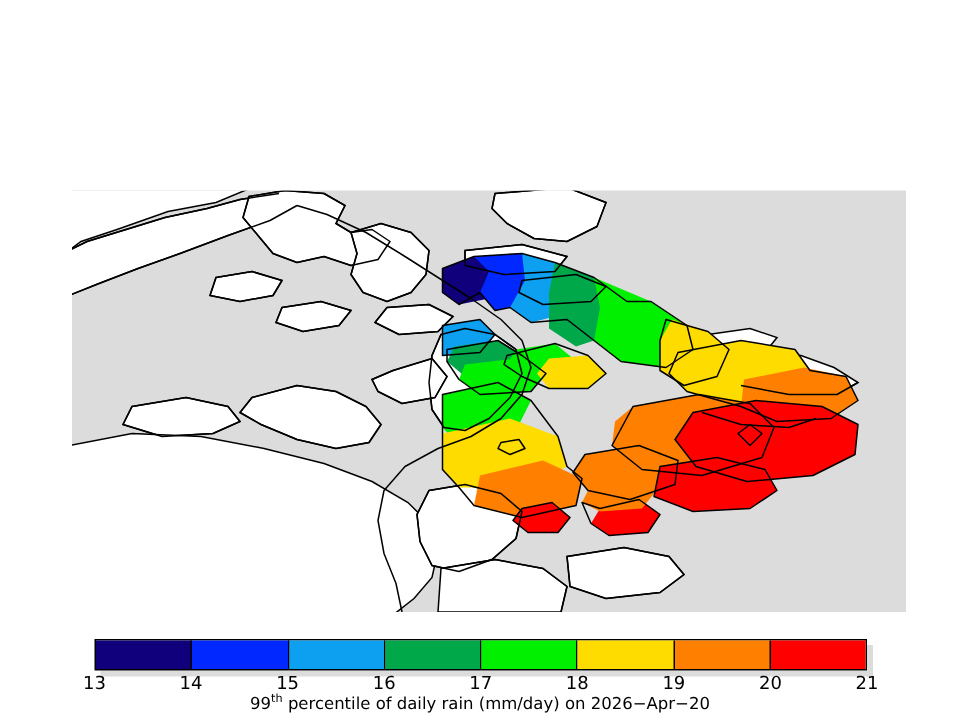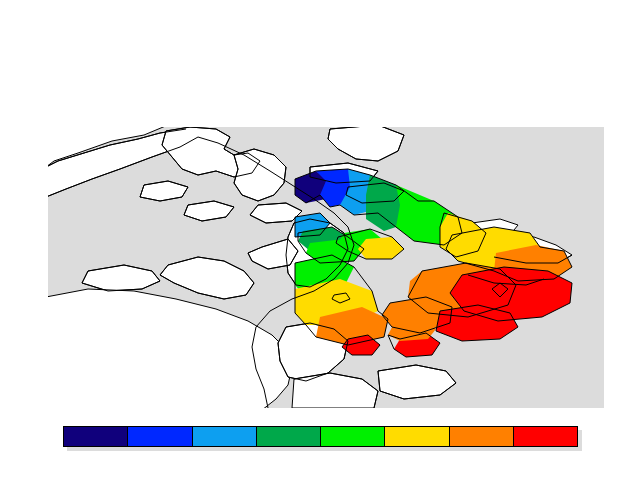--- a/index.html
+++ b/index.html
@@ -339,14 +339,28 @@
         <div class="cb-seg" style="background: rgb(16, 0, 124);"></div>
         <div class="cb-seg" style="background: rgb(0, 40, 255);"></div>
         <div class="cb-seg" style="background: rgb(13, 159, 240);"></div>
         <div class="cb-seg" style="background: rgb(0, 168, 74);"></div>
         <div class="cb-seg" style="background: rgb(0, 240, 0);"></div>
         <div class="cb-seg" style="background: rgb(255, 220, 0);"></div>
         <div class="cb-seg" style="background: rgb(255, 128, 0);"></div>
         <div class="cb-seg" style="background: rgb(255, 0, 0);"></div>
       </div>
   </div>
+  <div id="cb-ticklabels">
+      <div class="cb-tick" style="left: 0px;">13</div>
+      <div class="cb-tick" style="left: 64.375px;">14</div>
+      <div class="cb-tick" style="left: 128.75px;">15</div>
+      <div class="cb-tick" style="left: 193.125px;">16</div>
+      <div class="cb-tick" style="left: 257.5px;">17</div>
+      <div class="cb-tick" style="left: 321.875px;">18</div>
+      <div class="cb-tick" style="left: 386.25px;">19</div>
+      <div class="cb-tick" style="left: 450.625px;">20</div>
+      <div class="cb-tick" style="left: 515px;">21</div>
+    </div>
+  <div id="cb-caption">
+    <span>99</span><sup>th</sup><span> percentile of daily rain (mm/day) on 2026−Apr−20</span>
+  </div>
 
 </div>
 
 </body></html>

